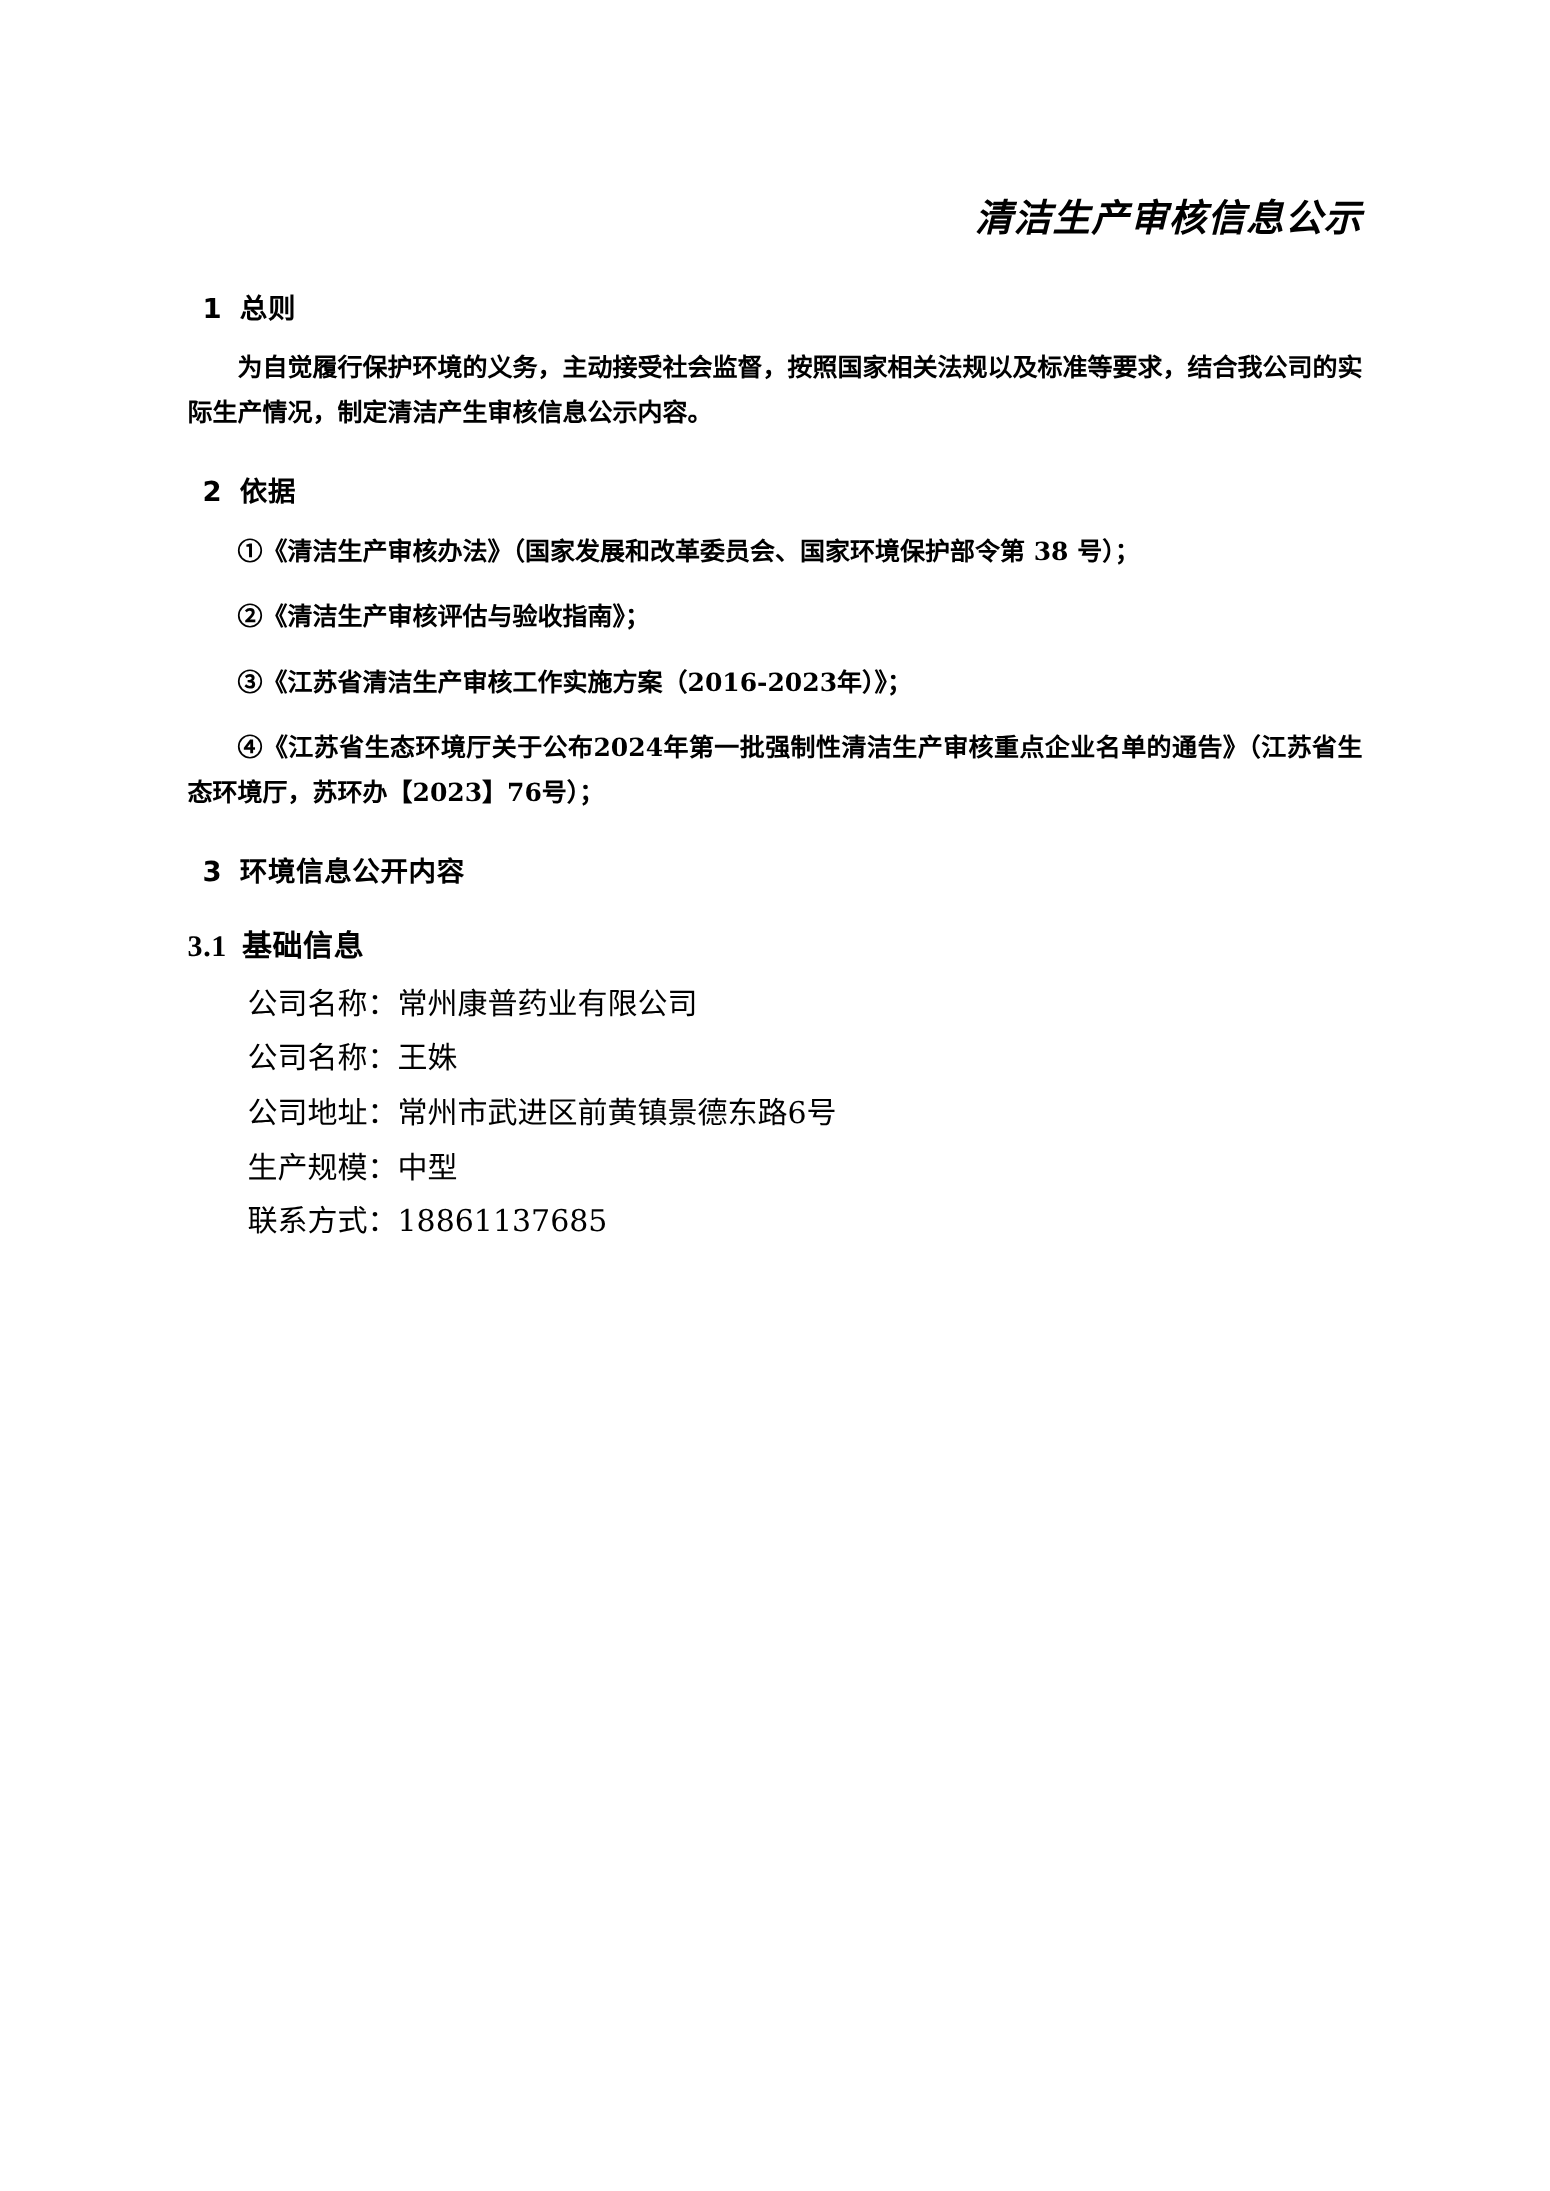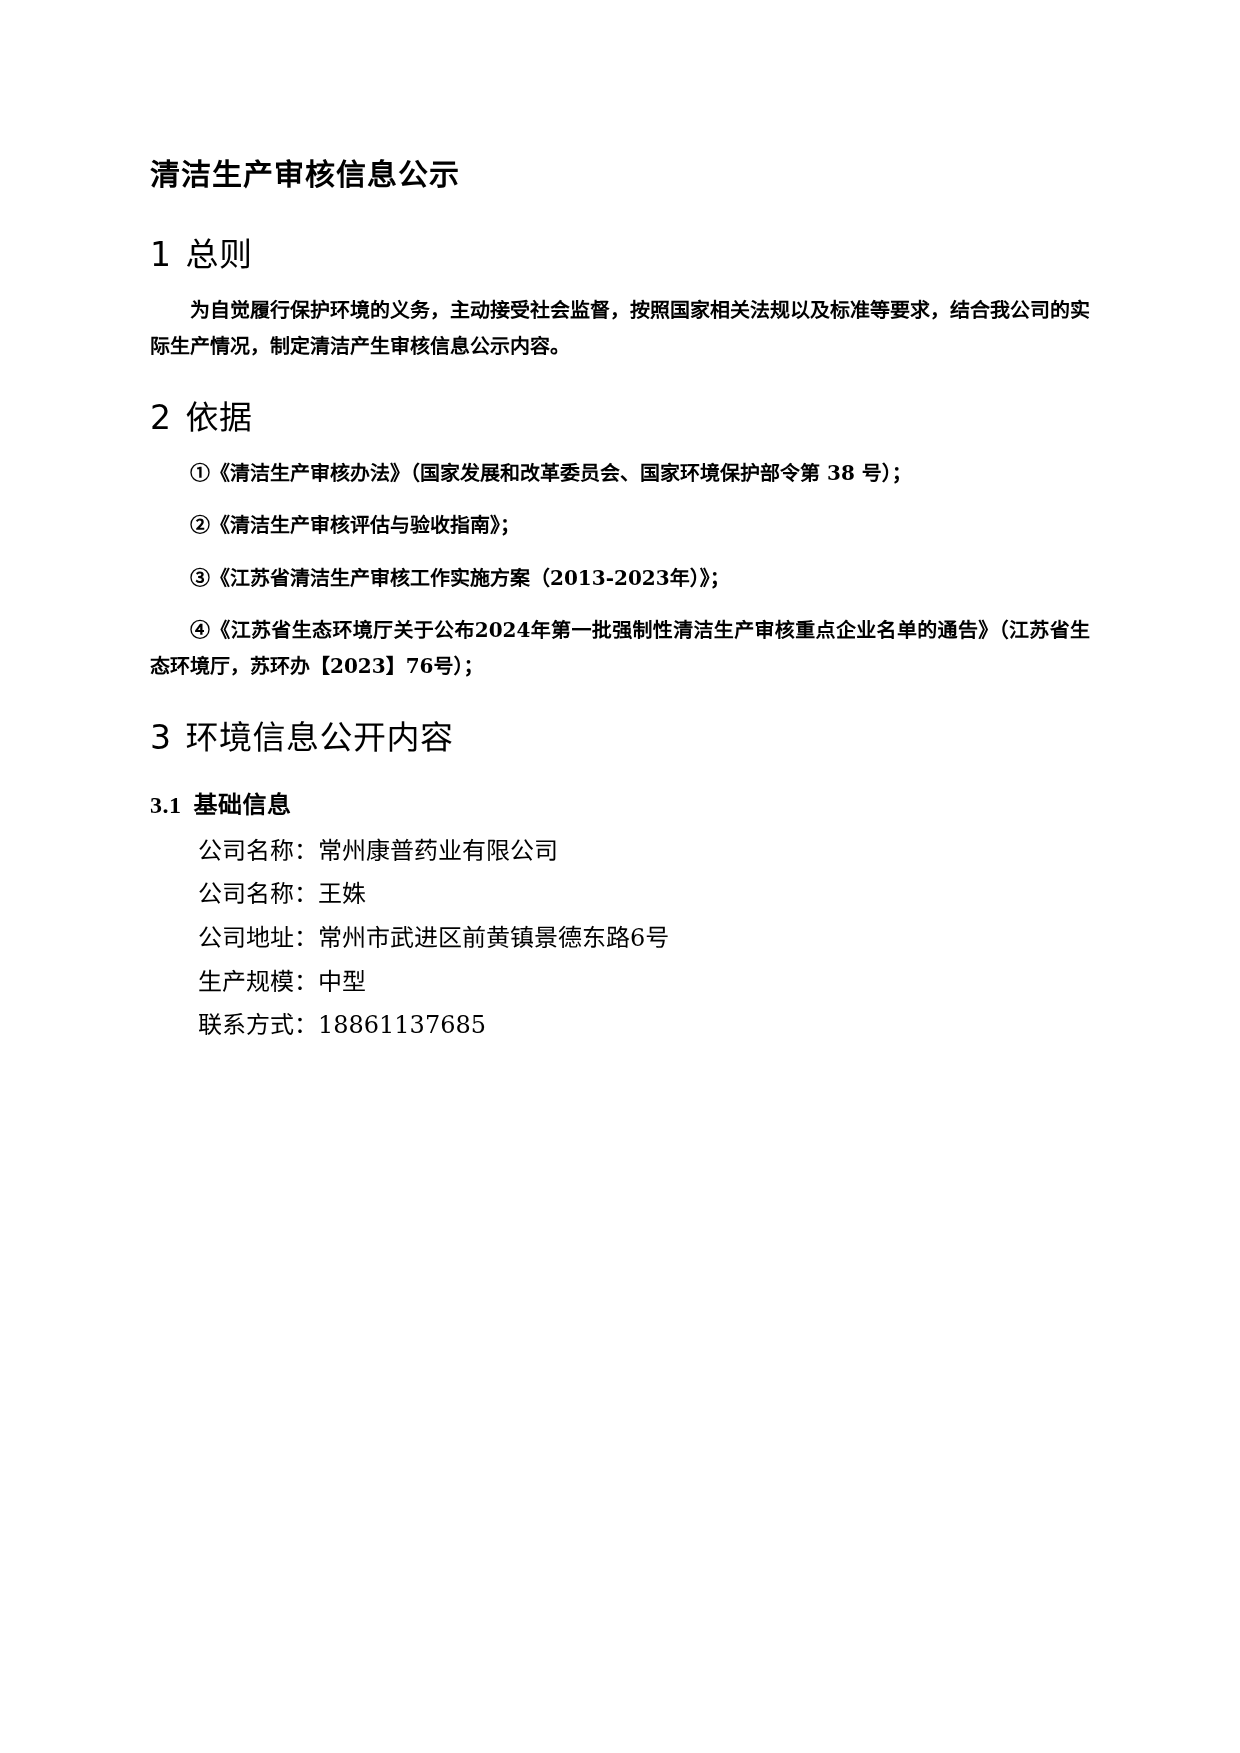--- a/index.html
+++ b/index.html
@@ -12,31 +12,32 @@
     height: 1753px;
     margin: 0 auto;
     background: #ffffff;
     position: relative;
     box-sizing: border-box;
     padding: 120px 150px 0 150px;
     font-family: "DejaVu Serif", "Liberation Serif", serif;
     color: #000000;
   }
   .doc-title {
-    text-align: left;
+    text-align: right;
     font-size: 30px;
     font-weight: bold;
     letter-spacing: 1px;
     margin: 30px 0 34px 0;
     font-family: "DejaVu Sans", "Liberation Sans", sans-serif;
+    font-style: italic;
   }
   .h1 {
-    font-size: 33px;
-    font-weight: normal;
-    margin: 26px 0 14px 0;
+    font-size: 22px;
+    font-weight: bold;
+    margin: 26px 0 14px 12px;
     font-family: "DejaVu Sans", "Liberation Sans", sans-serif;
     letter-spacing: 0.5px;
   }
   .h1 .num {
     margin-right: 14px;
   }
   .h2 {
     font-size: 24px;
     font-weight: bold;
     margin: 26px 0 10px 0;
@@ -78,21 +79,21 @@
   <h2 class="h1">
     <span class="num">1</span><span>总则</span>
   </h2>
   <p class="body-text">为自觉履行保护环境的义务，主动接受社会监督，按照国家相关法规以及标准等要求，结合我公司的实际生产情况，制定清洁产生审核信息公示内容。</p>
 
   <h2 class="h1">
     <span class="num">2</span><span>依据</span>
   </h2>
   <p class="body-text">①《清洁生产审核办法》（国家发展和改革委员会、国家环境保护部令第 38 号）；</p>
   <p class="body-text">②《清洁生产审核评估与验收指南》；</p>
-  <p class="body-text">③《江苏省清洁生产审核工作实施方案（2013-2023年）》；</p>
+  <p class="body-text">③《江苏省清洁生产审核工作实施方案（2016-2023年）》；</p>
   <p class="body-text">④《江苏省生态环境厅关于公布2024年第一批强制性清洁生产审核重点企业名单的通告》（江苏省生态环境厅，苏环办【2023】76号）；</p>
 
   <h2 class="h1">
     <span class="num">3</span><span>环境信息公开内容</span>
   </h2>
 
   <h3 class="h2">
     <span class="num">3.1</span><span>基础信息</span>
   </h3>
 

